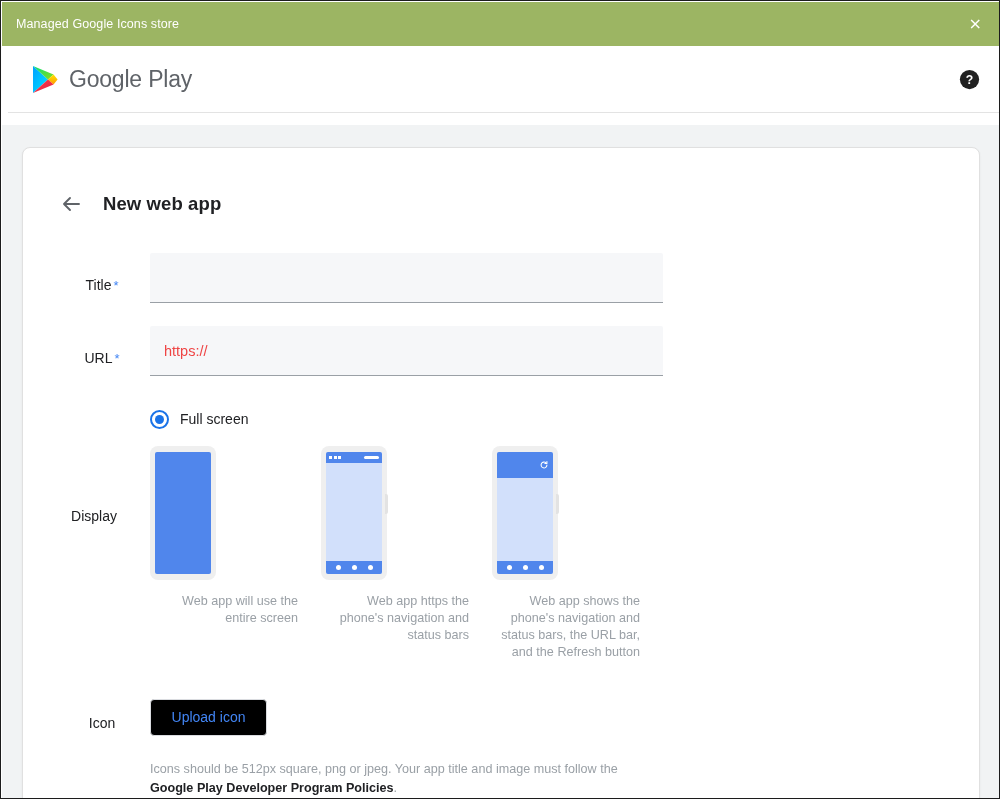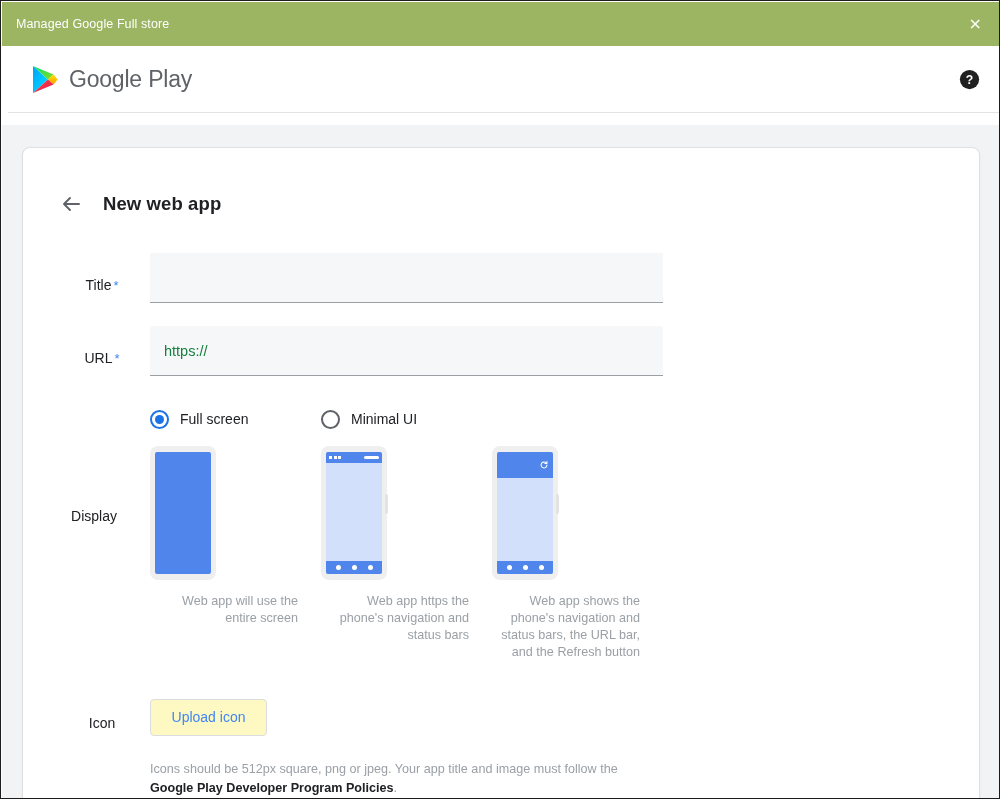--- a/index.html
+++ b/index.html
@@ -177,21 +177,21 @@
   .text-input {
     width: 513px;
     height: 50px;
     background: #f6f7f9;
     border: none;
     border-bottom: 1px solid #9aa0a6;
     box-sizing: border-box;
     padding: 0 14px;
     font-family: "Liberation Sans", sans-serif;
     font-size: 14.5px;
-    color: #15803d;
+    color: #ef4444;
     outline: none;
     border-radius: 2px 2px 0 0;
     display: block;
   }
   .text-input::placeholder { color: #3c4043; opacity: 1; }
 
   
   .row-display { margin-top: 32px; }
   .row-display .row-label { padding-top: 100px; padding-left: 15px; }
 
@@ -330,21 +330,21 @@
   .upload-btn {
     display: inline-block;
     min-width: 117px;
     height: 37px;
     line-height: 35px;
     text-align: center;
     padding: 0 16px;
     box-sizing: border-box;
     border: 1px solid #dadce0;
     border-radius: 4px;
-    background: #fef9c3;
+    background: #000000;
     color: #4285f4;
     font-size: 14px;
     font-family: "Liberation Sans", sans-serif;
     cursor: pointer;
   }
 
   .icon-help {
     width: 470px;
     margin-top: 24px;
     font-size: 12.6px;
@@ -355,21 +355,21 @@
     color: #202124;
     font-weight: bold;
   }
 </style>
 </head>
 <body>
 
 <div id="viewport">
 
   <div class="titlebar">
-    <span class="titlebar-text">Managed Google Full store</span>
+    <span class="titlebar-text">Managed Google Icons store</span>
     <span class="close-btn">×</span>
   </div>
 
   <div class="play-header">
     <div class="brand">
       <svg class="play-logo" viewBox="0 0 26 29">
         <defs>
           <linearGradient id="gBlue" x1="0" y1="0" x2="1" y2="1">
             <stop offset="0" stop-color="#00A0FF"></stop>
               <stop offset="1" stop-color="#00E3FF"></stop>
@@ -436,26 +436,20 @@
           </div>
           <div class="row-field">
 
             <div class="radio-group">
               <div class="radio-col">
                 <div class="radio-line">
                   <span class="radio checked"></span>
                   <span class="radio-label">Full screen</span>
                 </div>
               </div>
-              <div class="radio-col">
-                <div class="radio-line">
-                  <span class="radio"></span>
-                  <span class="radio-label">Minimal UI</span>
-                </div>
-              </div>
             </div>
 
             <div class="phones">
 
               <div class="phone-col">
                 <div class="phone fullscreen">
                   <div class="phone-screen"></div>
                 </div>
                 <div class="phone-desc">Web app will use the entire screen</div>
               </div>

